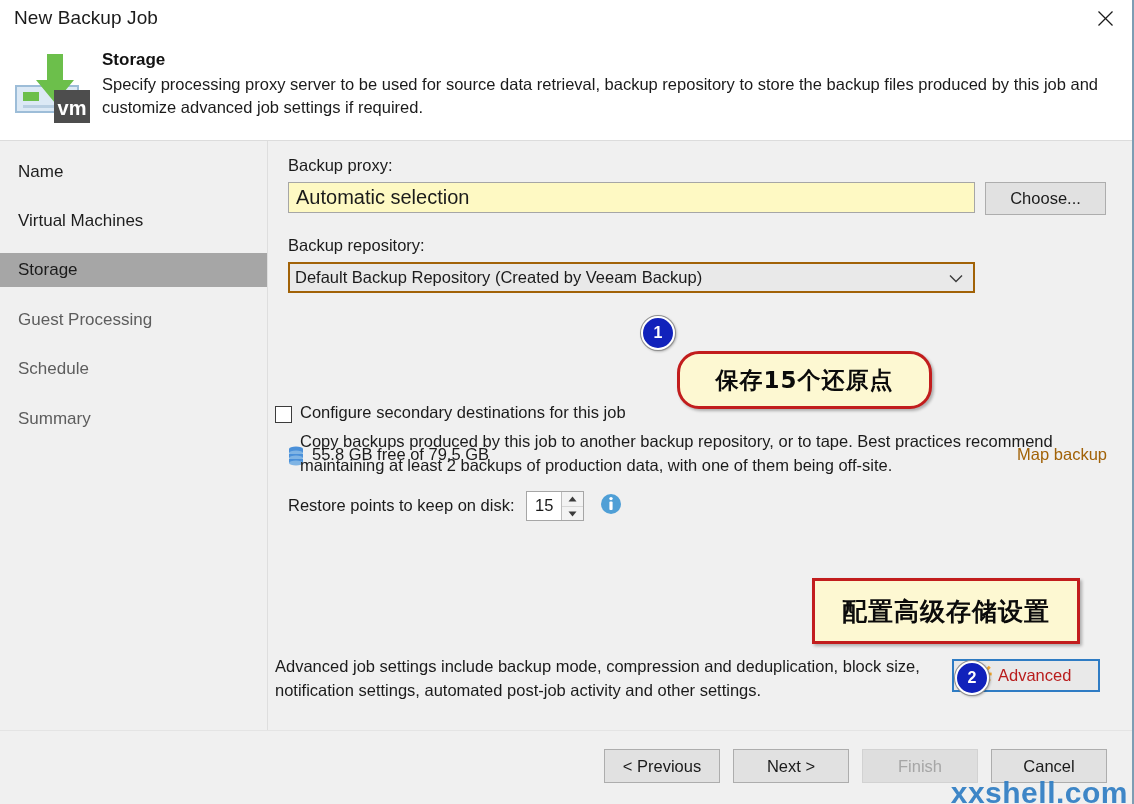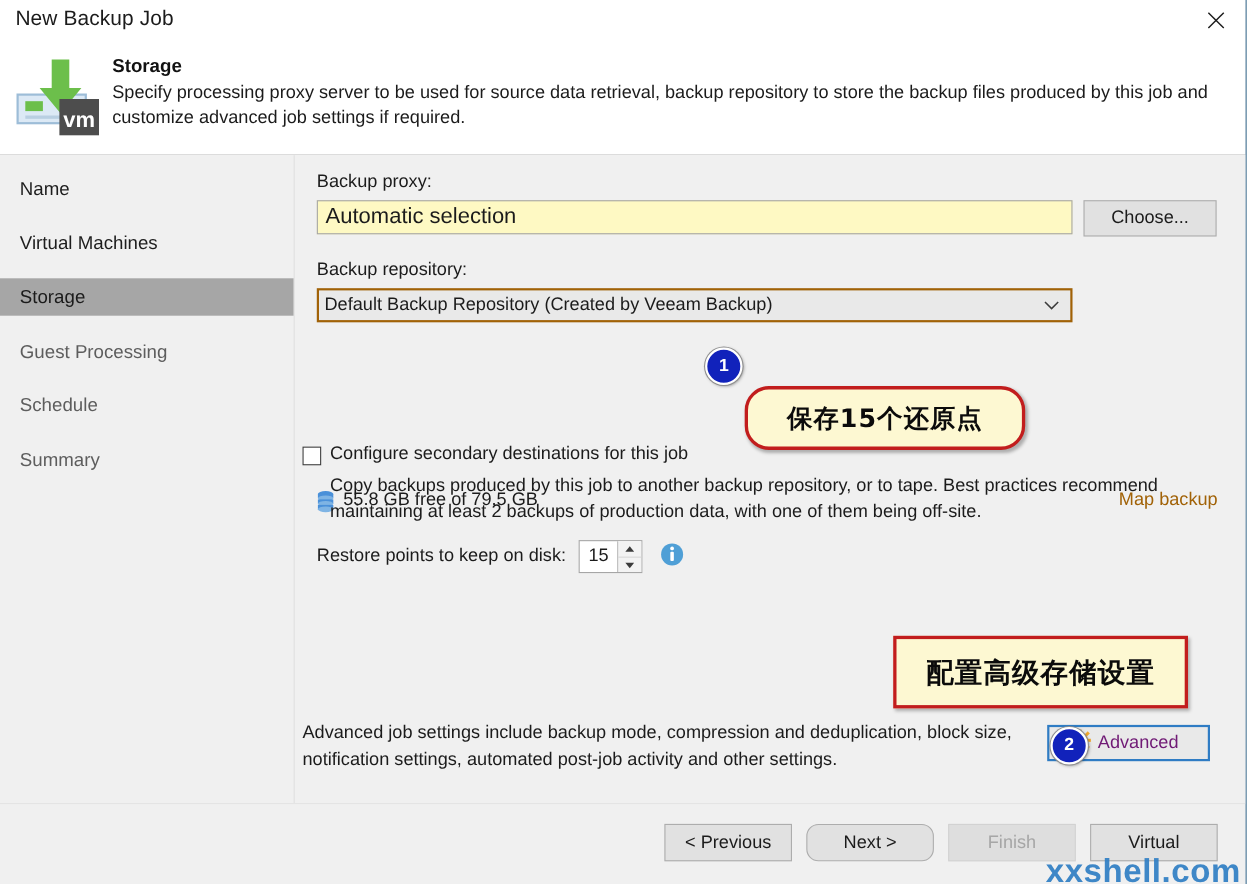--- a/index.html
+++ b/index.html
@@ -252,21 +252,21 @@
     left: 684px; top: 518px;
     width: 148px; height: 33px;
     box-sizing: border-box;
     background: #e9e9e9;
     border: 2px solid #2f7cc4;
     display: flex;
     align-items: center;
     cursor: default;
   }
   #adv-btn .gear { margin-left: 18px; margin-right: 6px; display:block; }
-  #adv-btn .lbltxt { font-size: 16.5px; color: #701a75; }
+  #adv-btn .lbltxt { font-size: 16.5px; color: #b91c1c; }
 
   
   #footer {
     position: absolute;
     left: 0; top: 730px;
     width: 1134px; height: 74px;
     background: #f0f0f0;
     border-top: 1px solid #e4e4e4;
   }
   .fbtn {
@@ -466,23 +466,23 @@
           </svg>
         </span>
         <span class="lbltxt">Advanced</span>
       </div>
 
     </div>
   </div>
 
   <div id="footer">
     <div class="fbtn" style="left:604px;">&lt; Previous</div>
-    <div class="fbtn" style="left:733px;border-radius:11px;">Next &gt;</div>
+    <div class="fbtn" style="left:733px;">Next &gt;</div>
     <div class="fbtn disabled" style="left:862px;">Finish</div>
-    <div class="fbtn" style="left:991px;">Virtual</div>
+    <div class="fbtn" style="left:991px;">Cancel</div>
   </div>
 
   <div class="callout" id="callout1">
     <span>保存15个还原点</span>
   </div>
   <div class="callout" id="callout2">
     <span>配置高级存储设置</span>
   </div>
   <div class="badge" id="badge1">1</div>
   <div class="badge" id="badge2">2</div>

